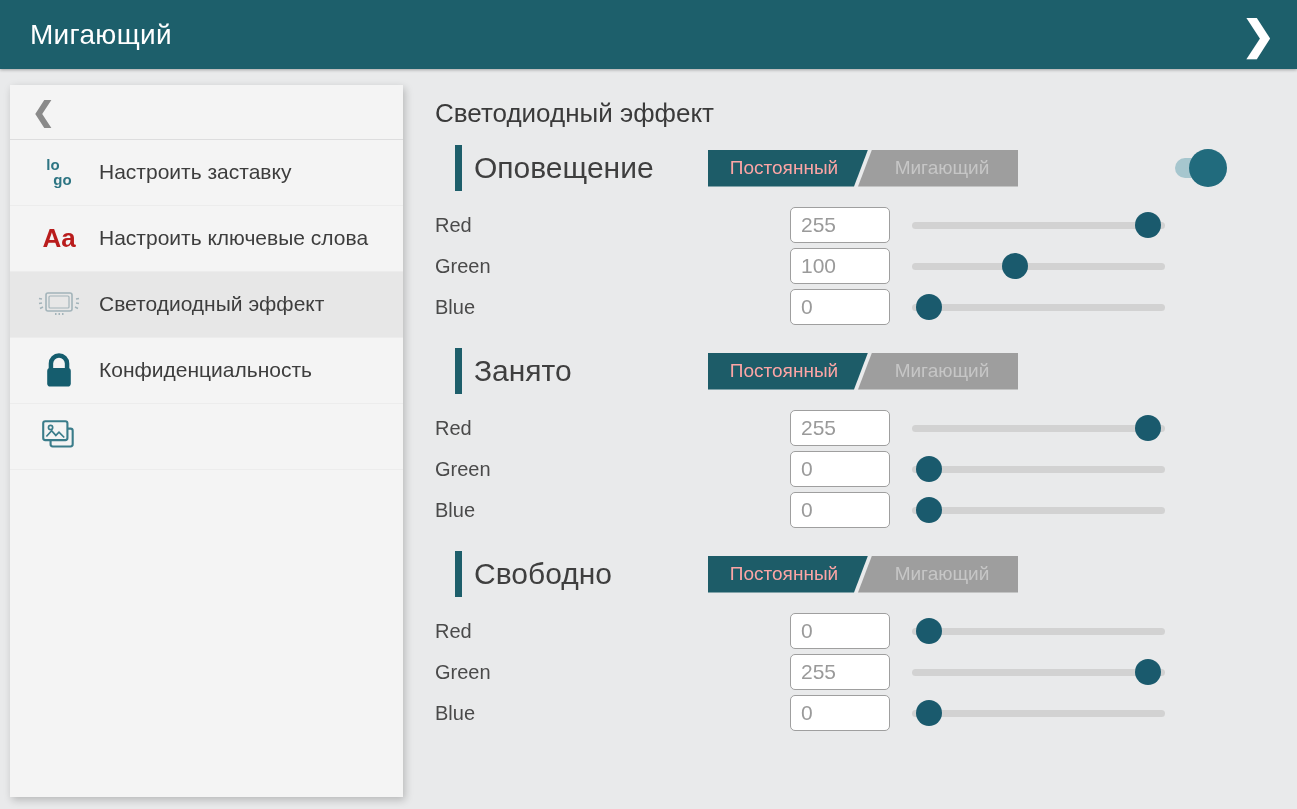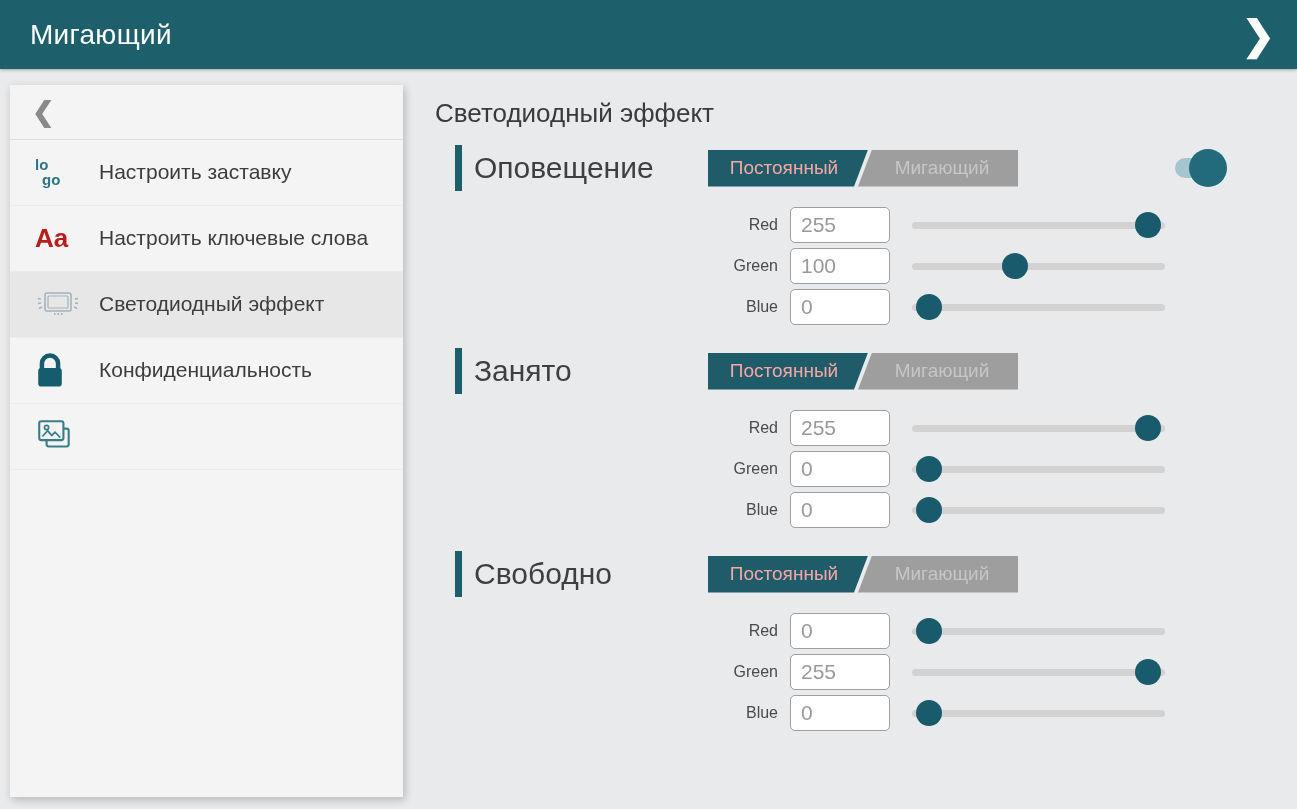--- a/index.html
+++ b/index.html
@@ -17,21 +17,21 @@
   
   .sidebar { position:absolute; left:10px; top:85px; width:393px; height:712px;
     background:#f4f4f4; box-shadow:2px 3px 8px rgba(0,0,0,.22); }
   .sb-back { height:55px; display:flex; align-items:center; padding-left:22px;
     border-bottom:1px solid #ddddde; cursor:pointer; }
   .sb-back-icon { color:#8a8a8a; font-size:27px; font-weight:bold; }
   .sb-item { display:flex; align-items:center; min-height:66px;
     padding:8px 14px 8px 25px; border-bottom:1px solid #ececec; cursor:pointer; }
   .sb-item.selected { background:#e7e7e7; }
   .sb-icon { width:48px; min-width:48px; display:flex; align-items:center;
-    justify-content:flex-start; margin-right:16px; }
+    justify-content:center; margin-right:16px; }
   .sb-label { font-size:21px; color:#3d3d3d; line-height:1.25; }
   .logo-ic { color:#2e7583; font-size:15px; font-weight:600; line-height:.95; }
   .logo-ic .l2 { padding-left:7px; }
   .aa-ic { color:#b91c1c; font-size:26px; font-weight:700; }
 
   
   .main { position:absolute; left:435px; top:98px; right:0; }
   .main-title { font-size:26px; color:#3a3a3a; margin-bottom:16px; }
 
   .section { margin-bottom:24px; }
@@ -46,22 +46,22 @@
     clip-path:polygon(0 0,100% 0,calc(100% - 14px) 100%,0 100%); padding-right:8px; }
   .seg-off { background:#9e9e9e; color:#c6c6c6; margin-left:-10px;
     clip-path:polygon(14px 0,100% 0,100% 100%,0 100%); padding-left:8px; }
 
   .toggle { margin-left:auto; margin-right:80px; position:relative;
     width:42px; height:20px; border-radius:10px; background:#a6c6ce; cursor:pointer; }
   .toggle .knob { position:absolute; right:-10px; top:-9px; width:38px; height:38px;
     border-radius:50%; background:#216b7d; }
 
   .chan-row { display:flex; align-items:center; height:34px; margin-bottom:7px; }
-  .chan-label { width:355px; text-align:right; padding-right:12px;
-    font-size:16px; color:#4a4a4a; }
+  .chan-label { width:355px; text-align:left; padding-right:12px;
+    font-size:20px; color:#4a4a4a; }
   .chan-input { width:100px; height:36px; background:#fff;
     border:1.5px solid #9f9f9f; border-radius:5px; color:#9a9a9a;
     font-size:21px; padding-left:10px; font-family:"Liberation Sans",sans-serif; }
   .slider { position:relative; width:253px; height:26px; margin-left:22px; cursor:pointer; }
   .slider .track { position:absolute; left:0; right:0; top:10px; height:7px;
     border-radius:4px; background:#d2d2d2; }
   .slider .thumb { position:absolute; top:0; width:26px; height:26px;
     border-radius:50%; background:#1a5a6d; }
 </style>
 </head>

